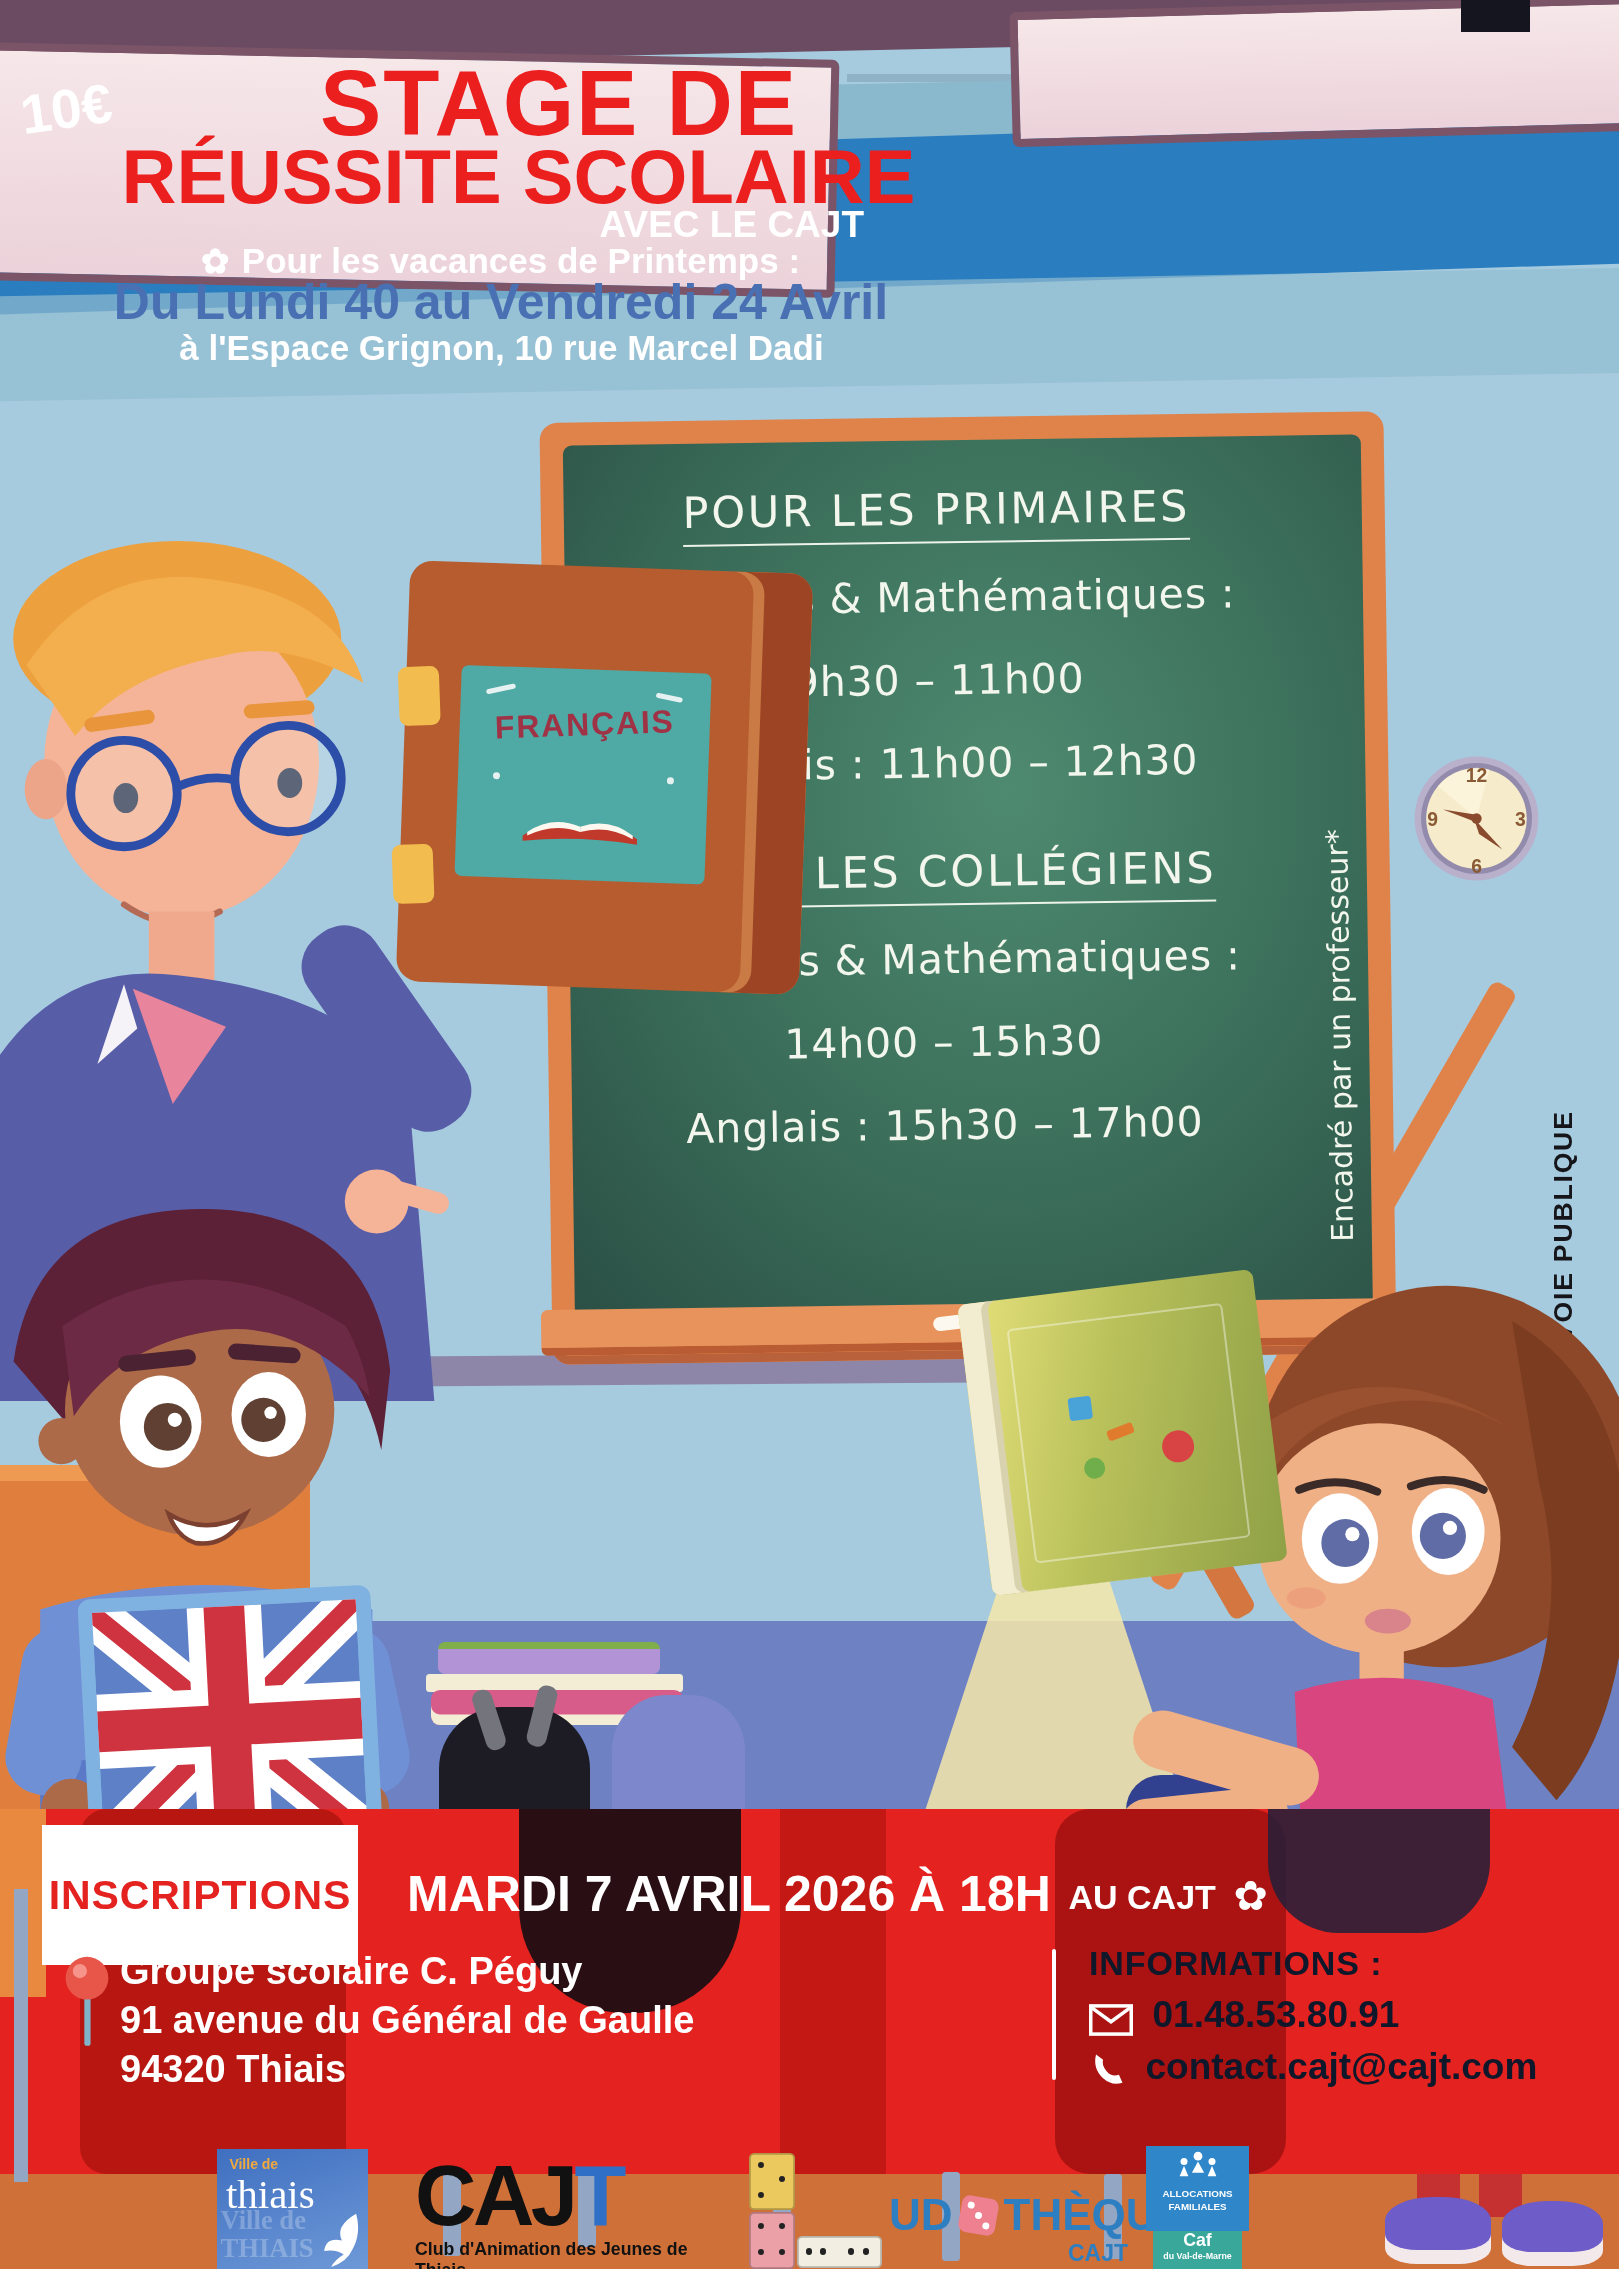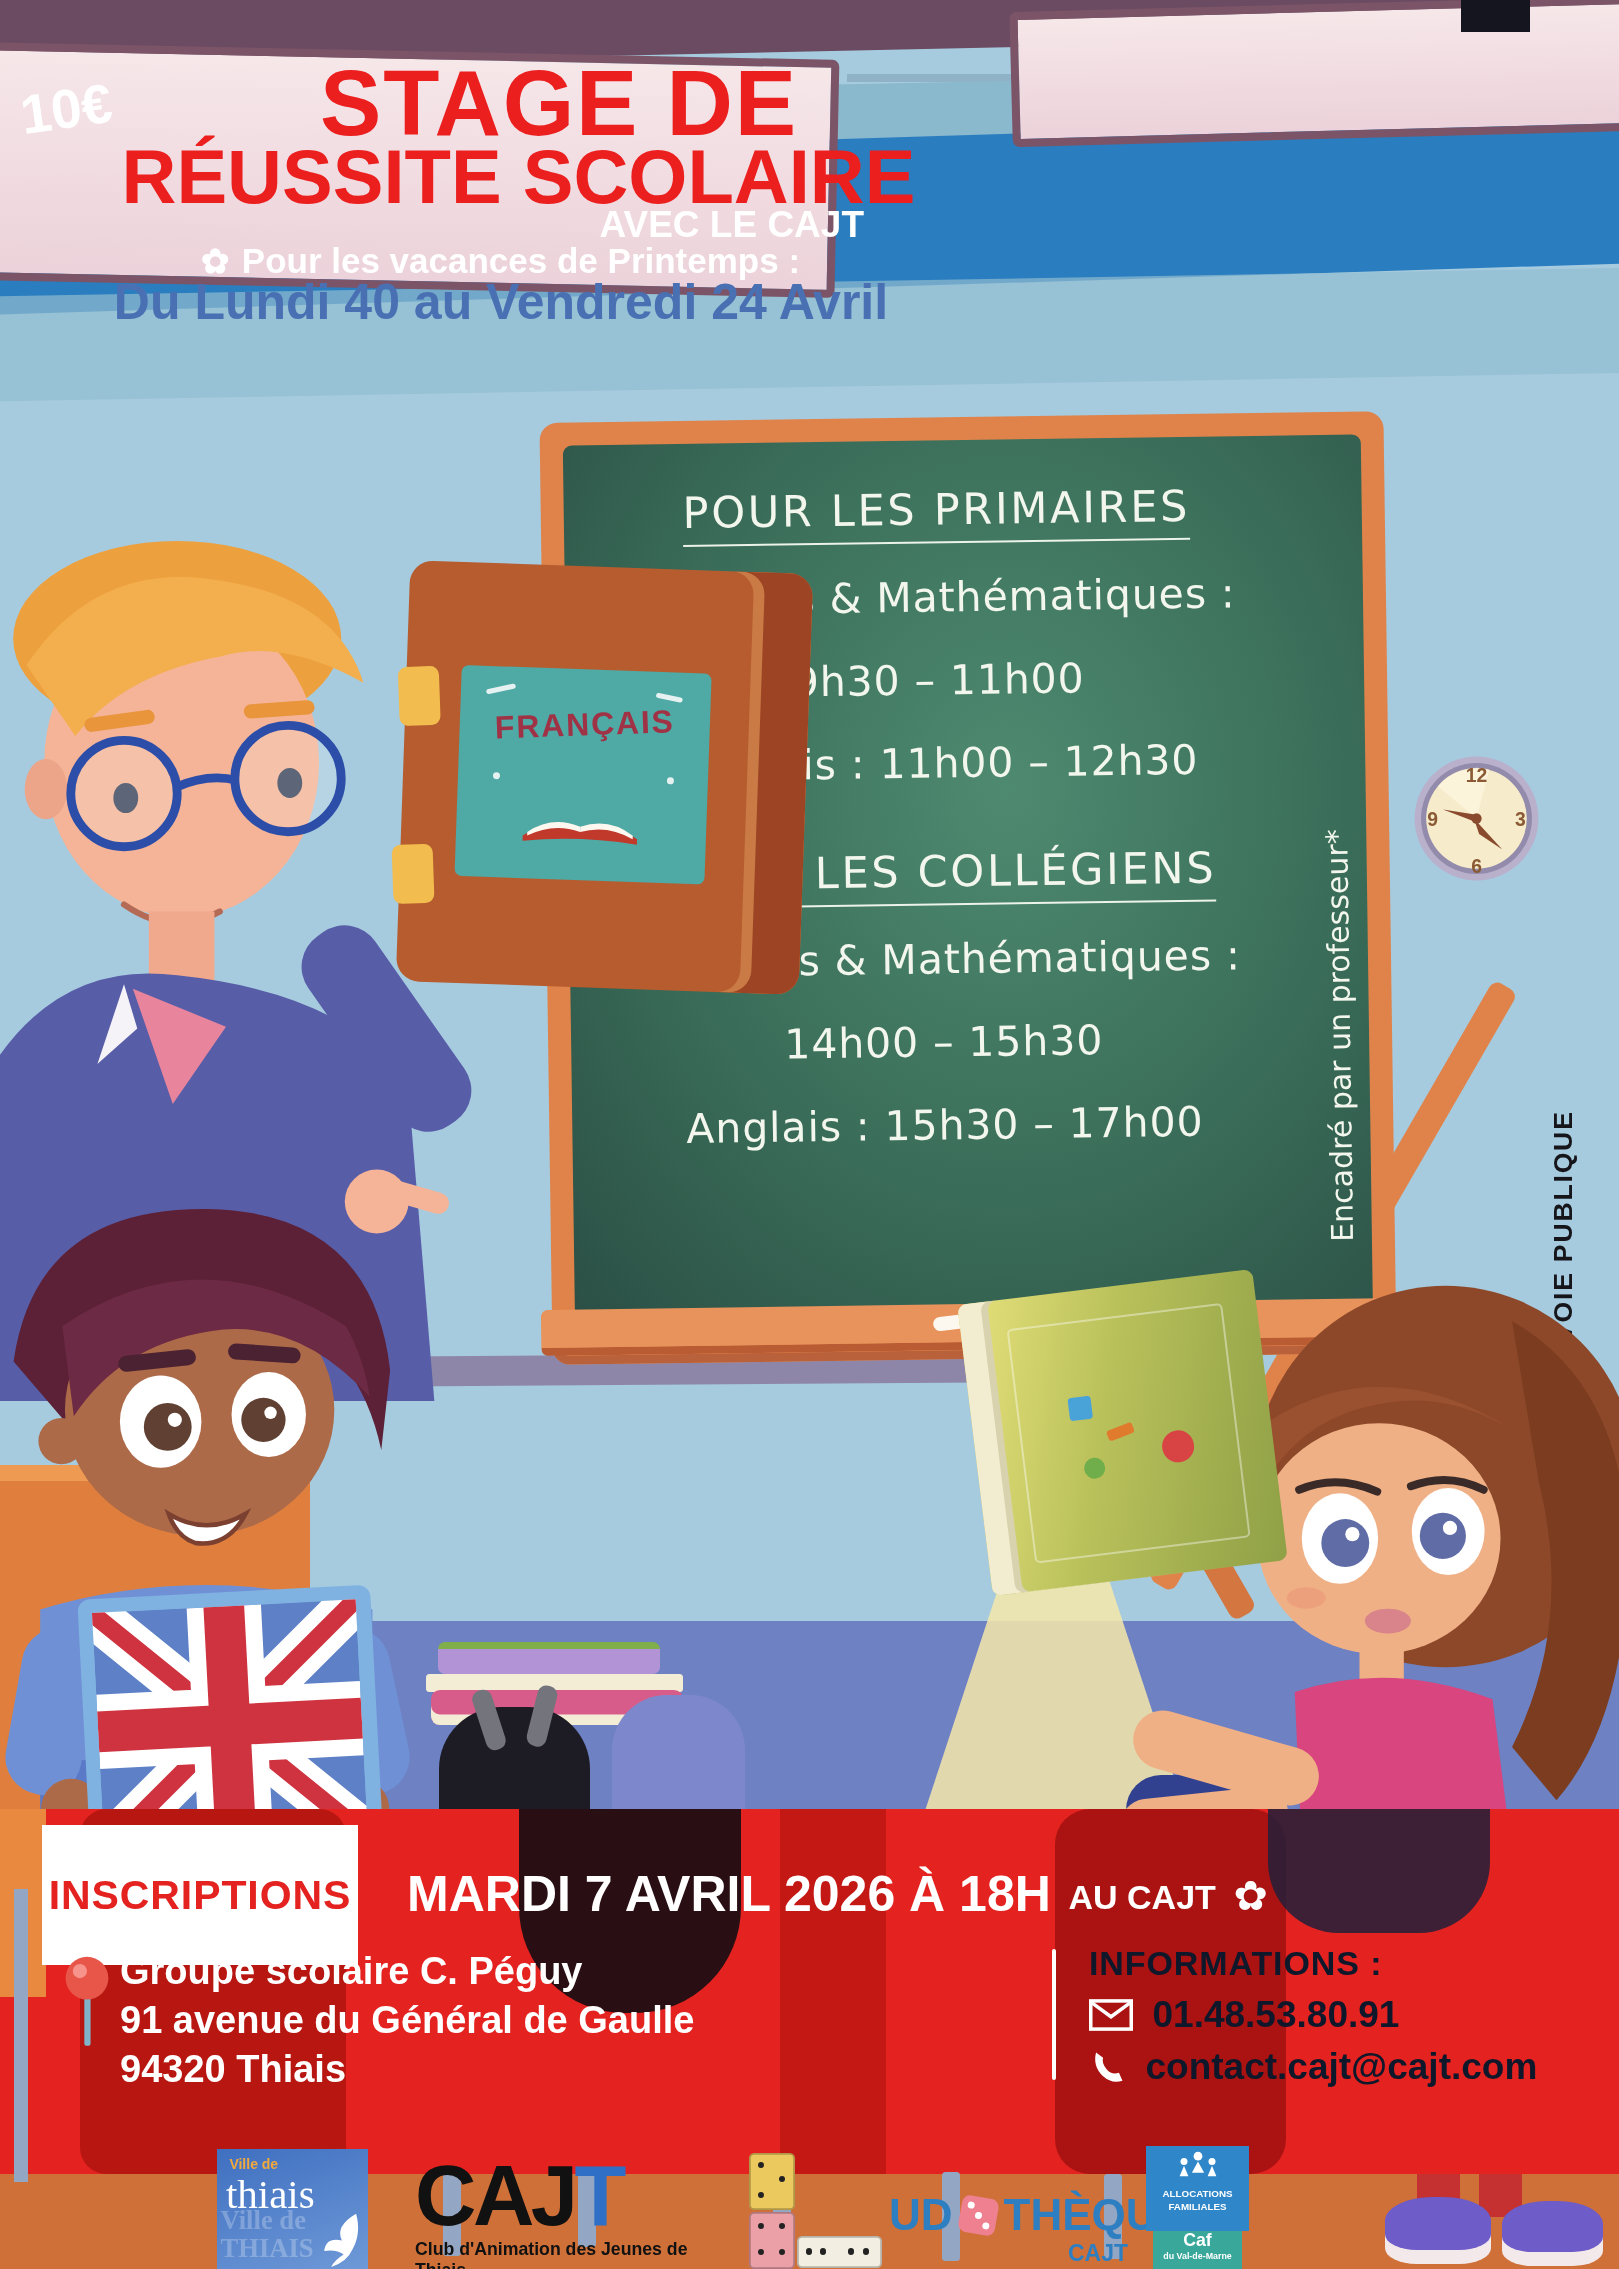--- a/index.html
+++ b/index.html
@@ -109,21 +109,21 @@
   .event-row{left:381px;top:1844px;width:913px;height:99px;display:flex;align-items:center;
     justify-content:center;gap:17.7px;z-index:45;color:#fff;}
   .event-main{font-size:50px;font-weight:900;white-space:nowrap;text-align:right;}
   .event-suffix{font-size:34px;font-weight:900;margin-top:8px;}
   .event-flower{font-size:41px;margin-top:5.3px;}
   .divider{left:1052px;top:1949px;width:4.4px;height:131px;background:#fff;border-radius:2.7px;z-index:45;}
   .address{left:120px;top:1947px;width:798px;z-index:45;color:#fff;font-size:38px;font-weight:800;line-height:49px;}
   .pin{left:62px;top:1955px;z-index:45;}
   .info{left:1089px;top:1944px;width:497px;z-index:45;color:#0f172a;}
   .info-h{font-size:34px;font-weight:900;letter-spacing:0.9px;}
-  .info-row{display:flex;align-items:center;gap:19.5px;margin-top:10.6px;font-size:37px;font-weight:800;}
+  .info-row{display:flex;align-items:flex-end;gap:19.5px;margin-top:10.6px;font-size:37px;font-weight:800;}
   
   .logo{z-index:50;}
   .thiais{left:217px;top:2149px;width:151px;height:122px;background:linear-gradient(160deg,#3f6fc0,#6f9ad8);
     color:#fff;overflow:hidden;}
   .thiais-small{position:absolute;top:7px;left:12.4px;font-size:14px;color:#f2a93c;font-weight:700;}
   .thiais-name{position:absolute;top:21px;left:8.9px;font-size:41px;font-family:"Liberation Serif",serif;}
   .thiais-wm{position:absolute;left:3.5px;top:57px;font-size:26.6px;font-family:"Liberation Serif",serif;
     color:rgba(255,255,255,.25);line-height:28px;font-weight:700;}
   .cajt{left:415px;top:2155px;width:319px;height:117px;}
   .cajt-letters{font-size:85px;font-weight:900;letter-spacing:-3.5px;line-height:82px;color:#111;}
@@ -167,20 +167,21 @@
 
   <div class="abs price">10€</div>
   <div class="abs title1">STAGE DE</div>
   <div class="abs title2">RÉUSSITE SCOLAIRE</div>
   <div class="abs with-line">AVEC LE CAJT</div>
   <div class="abs intro-row">
     <span class="flower">✿</span>
     <span>Pour les vacances de Printemps :</span>
   </div>
   <div class="abs dates">Du Lundi 40 au Vendredi 24 Avril</div>
+  <div class="abs location">à l'Espace Grignon, 10 rue Marcel Dadi</div>
 
   <div class="abs wall-shadow"></div>
   <div class="abs lower-wall"></div>
   <div class="abs floor"></div>
   <div class="abs floor-dark"></div>
   <div class="abs floor-light"></div>
 
   <svg class="abs clock" viewBox="0 0 100 100">
     <circle cx="50" cy="50" r="48" fill="#b9b0cc"></circle>
     <circle cx="50" cy="50" r="43" fill="#938bab"></circle>

